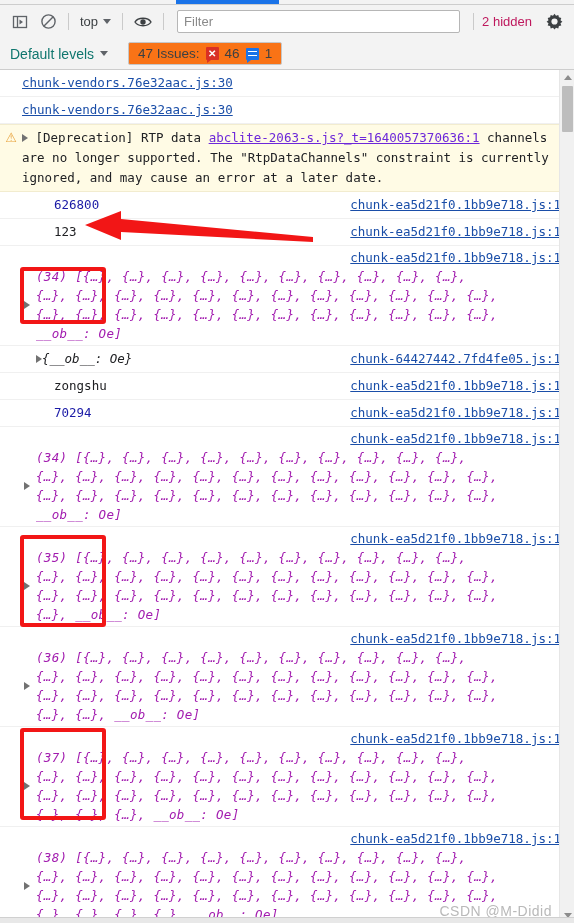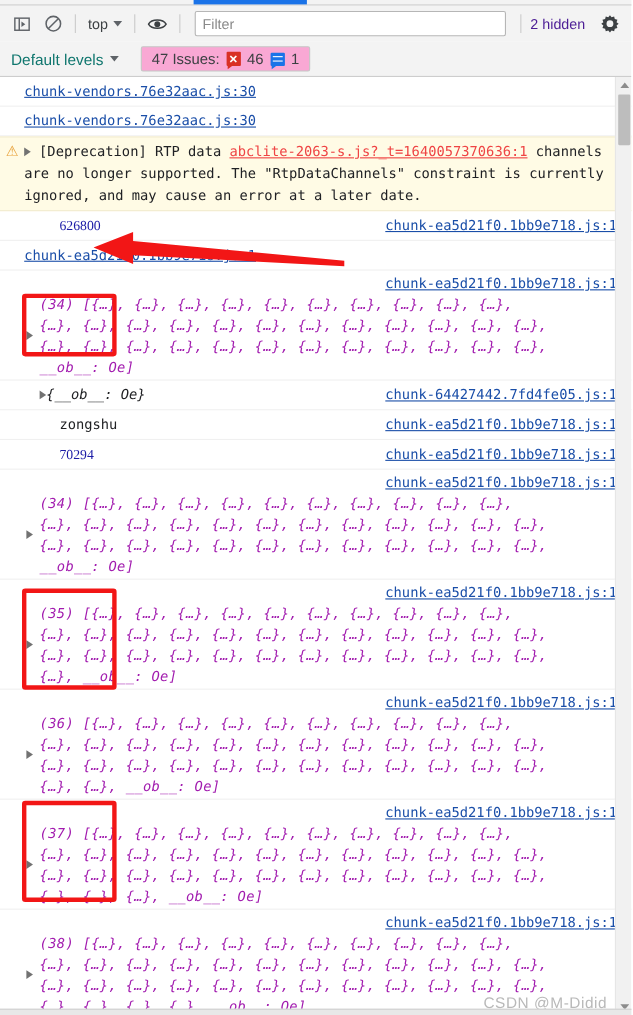--- a/index.html
+++ b/index.html
@@ -46,36 +46,36 @@
     border-top: 5.5px solid #5f6368;
   }
   .filter-input {
     flex: 1; height: 23px; margin: 0 7px 0 7px;
     border: 1px solid #b6b6b6; border-radius: 2px;
     background: #fff; font-size: 13px;
     padding: 0 6px; color: #202124;
     font-family: "Liberation Sans", sans-serif;
   }
   .filter-input::placeholder { color: #8a8a8a; }
-  .hidden-count { font-size: 13px; color: #4c1d95; white-space: nowrap; padding: 0 8px 0 2px; }
+  .hidden-count { font-size: 13px; color: #be185d; white-space: nowrap; padding: 0 8px 0 2px; }
 
   
   .toolbar2 {
     display: flex; align-items: center;
     height: 32px; padding: 0 10px;
     background: #f3f3f3;
     border-bottom: 1px solid #cdcdcd;
   }
   .levels { display: flex; align-items: center; gap: 6px; font-size: 14px; color: #0f766e; cursor: pointer; }
   .issues-box {
     display: flex; align-items: center; gap: 6px;
     margin-left: 20px;
     border: 1px solid #c6c6c6; border-radius: 2px;
     padding: 3px 9px; font-size: 13.5px; color: #3c4043;
-    background: #f9a8d4; cursor: pointer;
+    background: #f97316; cursor: pointer;
   }
   .badge-err {
     display: inline-flex; align-items: center; justify-content: center;
     width: 13px; height: 13px; background: #d93025; color: #fff;
     font-size: 10px; font-weight: bold; border-radius: 1px;
     position: relative;
   }
   .badge-err::after {
     content: ""; position: absolute; left: 1px; bottom: -3px;
     border-left: 4px solid #d93025; border-bottom: 3px solid transparent;
@@ -119,24 +119,24 @@
   }
   .body.pad { padding-left: 32px; }
   .src {
     position: absolute; right: 14px;
     font-family: "DejaVu Sans Mono", monospace;
     font-size: 12.5px; line-height: 20px;
     color: #1a4ea8; text-decoration: underline; cursor: pointer;
     white-space: nowrap;
   }
 
-  .num { color: #1a1aa6; font-family: Liberation Serif, serif; }
+  .num { color: #1a1aa6; }
   .str { color: #202124; }
   .ob { font-style: italic; }
-  .warnlink { color: #ef4444; text-decoration: underline; cursor: pointer; }
+  .warnlink { color: #6d28d9; text-decoration: underline; cursor: pointer; }
 
   .tri {
     display: inline-block; width: 0; height: 0;
     border-top: 4px solid transparent; border-bottom: 4px solid transparent;
     border-left: 6px solid #727272; cursor: pointer;
   }
   .warnicon { color: #e8a33d; font-size: 13px; line-height: 15px; }
 
   
   .objrow { position: relative; padding: 2px 0 2px 0; }
@@ -282,20 +282,21 @@
       <div class="msgrow">
         <div class="gutter"></div>
         <div class="body pad num">626800</div>
         <div class="src" style="position:static;">chunk-ea5d21f0.1bb9e718.js:1</div>
       </div>
     </div>
 
     <div class="msg">
       <div class="msgrow">
         <div class="gutter"></div>
+        <div class="body pad str">123</div>
         <div class="src" style="position:static;">chunk-ea5d21f0.1bb9e718.js:1</div>
       </div>
     </div>
 
     <div class="msg objrow">
       <div class="srcline">
         <a>chunk-ea5d21f0.1bb9e718.js:1</a>
       </div>
       <div class="content">
         <div class="arrowcell">

